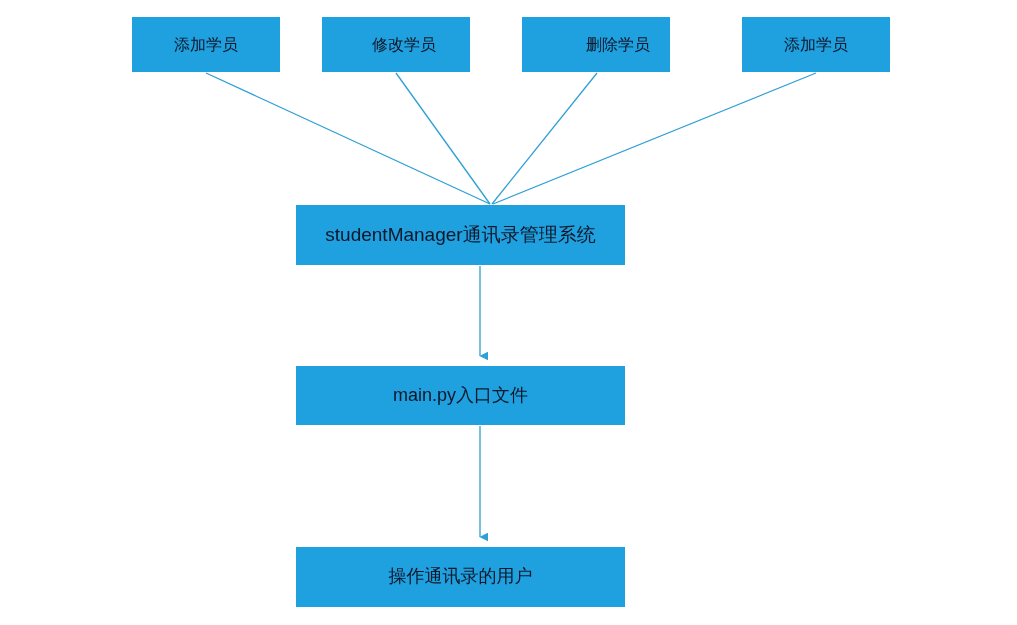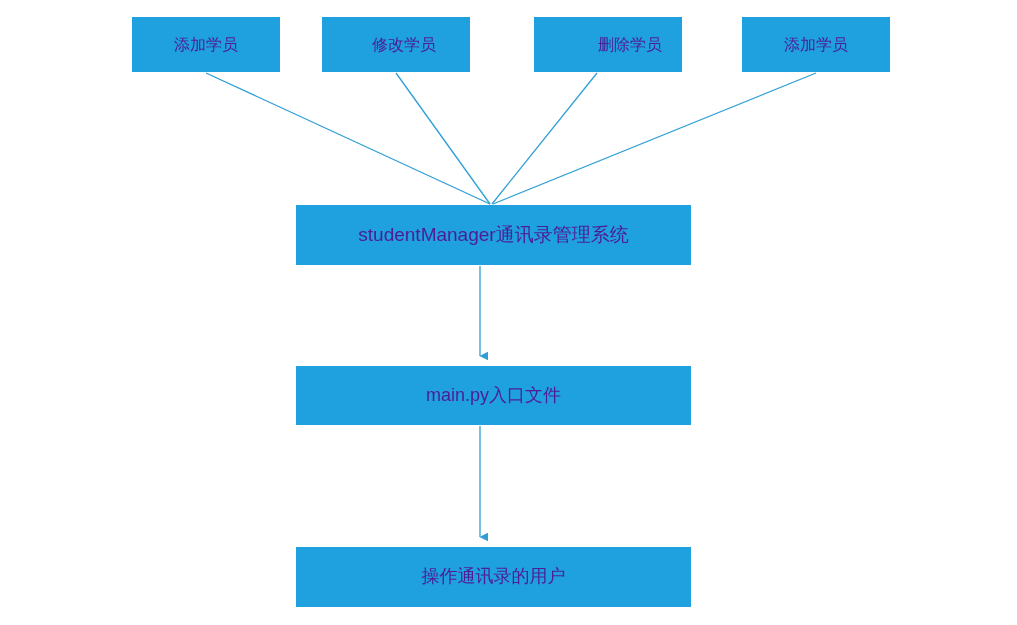--- a/index.html
+++ b/index.html
@@ -29,45 +29,45 @@
     height: 625px;
     pointer-events: none;
   }
   .node {
     position: absolute;
     box-sizing: border-box;
     display: flex;
     align-items: center;
     justify-content: center;
     background: #1fa0df;
-    color: #4c1d95;
+    color: #0f172a;
     text-align: center;
     line-height: 1.2;
     user-select: none;
   }
   .node-label {
     display: block;
     white-space: nowrap;
   }
   
   .node-op {
     width: 148px;
     height: 55px;
     top: 17px;
     font-size: 16px;
   }
   #node-add    { left: 132px; }
   #node-edit   { left: 322px; padding-left: 16px; }
-  #node-delete { left: 534px; padding-left: 44px; }
+  #node-delete { left: 522px; padding-left: 44px; }
   #node-query  { left: 742px; }
 
   
   .node-main {
     left: 296px;
-    width: 395px;
+    width: 329px;
   }
   #node-system {
     top: 205px;
     height: 60px;
     font-size: 19px;
   }
   #node-entry {
     top: 366px;
     height: 59px;
     font-size: 18px;

